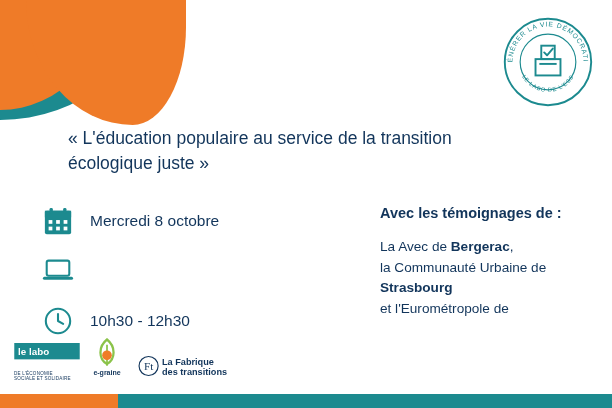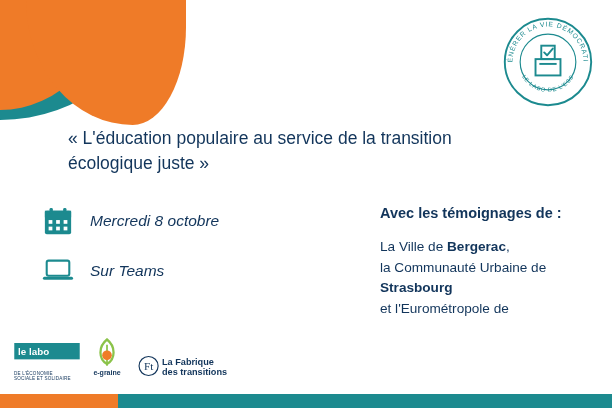--- a/index.html
+++ b/index.html
@@ -118,21 +118,20 @@
     flex: 0 0 44px;
     display: flex;
     align-items: center;
     justify-content: center;
   }
   .info-text {
     color: #12355b;
     font-size: 15.5px;
     padding-left: 10px;
     white-space: nowrap;
-    font-style: italic;
   }
 
   
   .testimonials {
     position: absolute;
     left: 380px;
     top: 205px;
     width: 235px;
     color: #12355b;
   }
@@ -231,31 +230,39 @@
       <span class="info-text">Mercredi 8 octobre</span>
     </div>
 
     <div class="info-row">
       <span class="info-icon">
         <svg viewBox="0 0 34 28" width="32" height="28" aria-hidden="true">
           <rect x="5" y="3" width="24" height="16" rx="2" fill="none" stroke="#1c8a8f" stroke-width="2.2"></rect>
           <rect x="1" y="20" width="32" height="3.2" rx="1.6" fill="#1c8a8f"></rect>
         </svg>
       </span>
-      <span class="info-text">Sur Teams</span>
-    </div>
-
+    </div>
+
+    <div class="info-row">
+      <span class="info-icon">
+        <svg viewBox="0 0 32 32" width="30" height="30" aria-hidden="true">
+          <circle cx="16" cy="16" r="13" fill="none" stroke="#1c8a8f" stroke-width="2.2"></circle>
+          <path d="M 16,8.5 L 16,16 L 21.5,19" fill="none" stroke="#1c8a8f" stroke-width="2.2" stroke-linecap="round" stroke-linejoin="round"></path>
+        </svg>
+      </span>
+      <span class="info-text">10h30 - 12h30</span>
+    </div>
 
   </div>
 
   <div class="testimonials">
     <div class="testimonials-title">Avec les témoignages de :</div>
     <div class="testimonials-body">
       <div>
-        <span>La Ville de </span><b>Bergerac</b><span>,</span>
+        <span>La Avec de </span><b>Bergerac</b><span>,</span>
       </div>
       <div>
         <span>la Communauté Urbaine de</span>
       </div>
       <div>
         <b>Strasbourg</b>
       </div>
       <div>
         <span>et l'Eurométropole de</span>
       </div>

